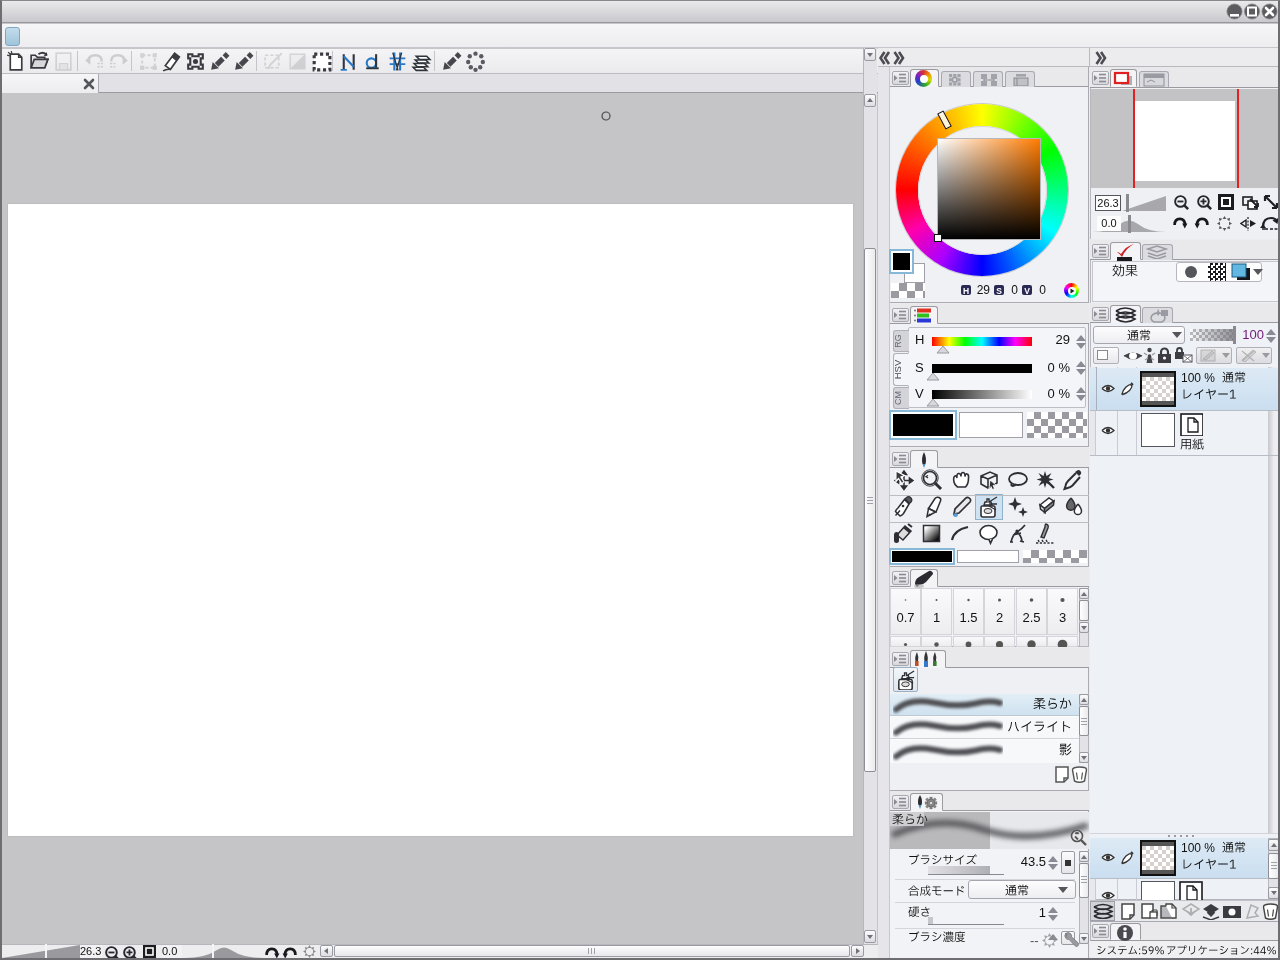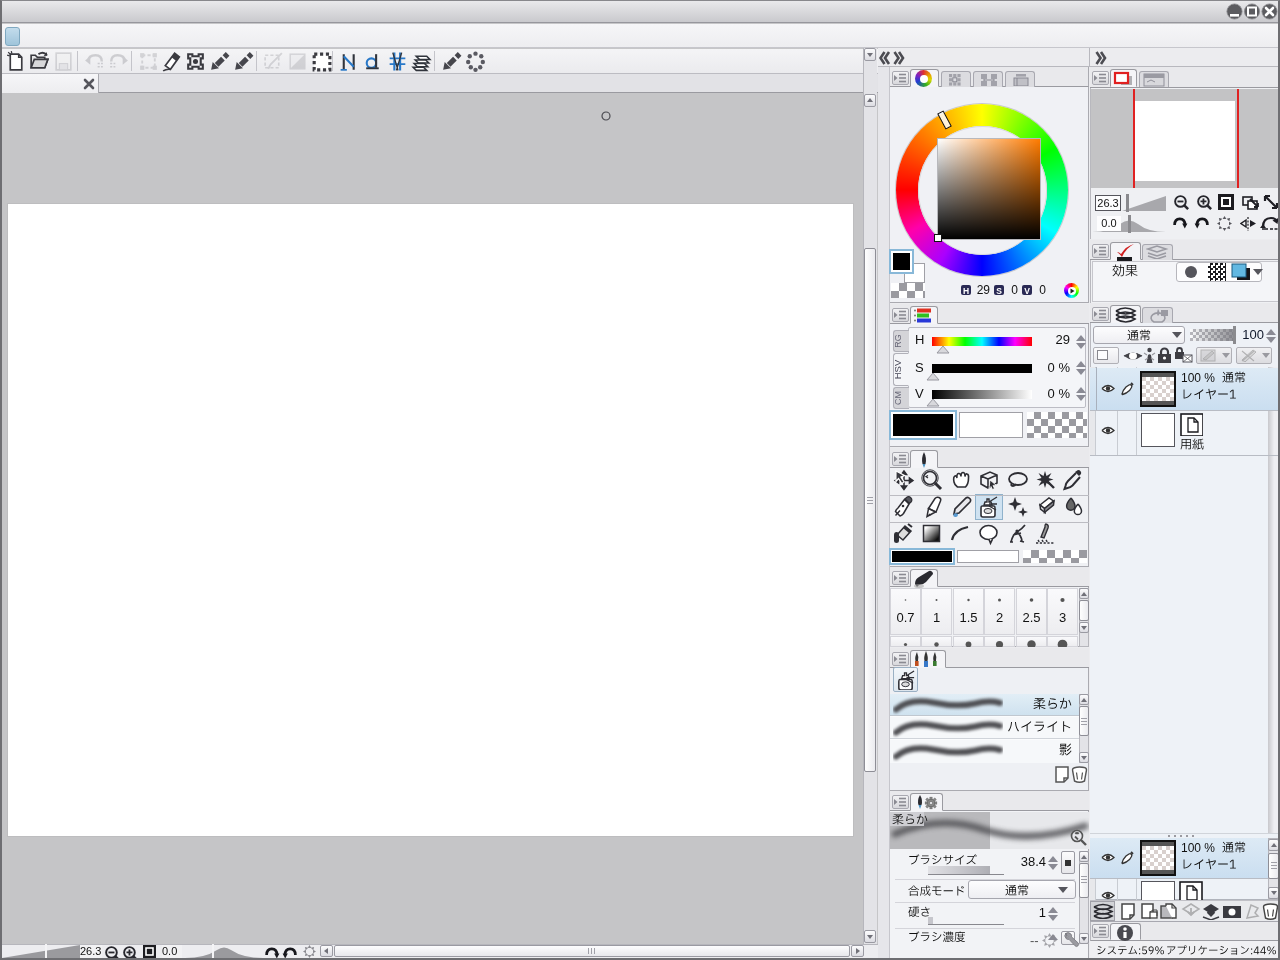--- a/index.html
+++ b/index.html
@@ -689,21 +689,21 @@
   </svg>
 <svg width="19" height="19" style="position:absolute;left:1069px;top:828px">
     <circle cx="8" cy="8" r="5.5" fill="#e8e8ec" stroke="#555" stroke-width="1.6"></circle>
     <path d="M12 12 L17 17" stroke="#555" stroke-width="2.4"></path>
     <path d="M5.5 5 q2.5 -2 5 0 l-1.5 1.5 q-1 -0.8 -2 0 z" fill="#555"></path>
     <path d="M6 8.5 l3 3" stroke="#555" stroke-width="1.8"></path>
   </svg>
 <svg style="position:absolute;left:908px;top:854px;overflow:visible" width="71" height="15">
     <path transform="translate(0,10.1)" d="M10.3615 -9.9705Q10.9825 -9.0275 11.4195 -8.0845L10.8215 -7.797Q10.281 -8.924 9.752 -9.6945ZM9.131 -9.453Q9.8095 -8.395 10.1775 -7.544L9.5565 -7.2565L9.338 -7.7165Q9.2575 -5.5085 8.630749999999999 -3.92725Q8.004 -2.346 6.71025 -1.288Q5.4165 -0.22999999999999998 3.3695 0.3335L3.013 -0.45999999999999996Q4.876 -0.9775 6.026 -1.86875Q7.176 -2.76 7.74525 -4.0595Q8.3145 -5.359 8.441 -7.176H1.2994999999999999V-7.981H9.2Q8.878 -8.6135 8.51 -9.1655Z M13.961 -8.6135H20.5735V-7.8084999999999996H13.961ZM12.8915 -5.8534999999999995H21.3555Q21.2635 -3.4154999999999998 19.774250000000002 -1.886Q18.285 -0.3565 15.651499999999999 0.1955L15.3065 -0.6095Q17.6065 -1.0925 18.85425 -2.17925Q20.102 -3.266 20.435499999999998 -5.0485H12.8915Z M28.6925 -6.8309999999999995Q27.922 -7.245 27.00775 -7.624499999999999Q26.0935 -8.004 25.2885 -8.257L25.5875 -9.0045Q26.358 -8.763 27.283749999999998 -8.377749999999999Q28.2095 -7.9925 29.049 -7.555499999999999ZM24.8745 -0.8049999999999999Q26.864 -1.0925 28.3245 -1.8054999999999999Q29.785 -2.5185 30.8545 -3.7489999999999997Q31.924 -4.9795 32.752 -6.854L33.465 -6.3595Q32.2115 -3.519 30.2105 -1.978Q28.2095 -0.437 25.093 0.0345ZM27.7955 -3.9445Q26.9445 -4.3585 26.024500000000003 -4.7265Q25.1045 -5.0945 24.334 -5.3245L24.61 -6.072Q25.415 -5.8305 26.358 -5.4567499999999995Q27.301000000000002 -5.083 28.1175 -4.669Z M45.1375 -6.7505V-5.9799999999999995H42.9525V-4.968Q42.9525 -2.783 41.917500000000004 -1.55825Q40.8825 -0.3335 38.7435 0.2875L38.387 -0.4715Q39.7325 -0.851 40.549 -1.40875Q41.3655 -1.9665 41.75075 -2.82325Q42.136 -3.6799999999999997 42.136 -4.968V-5.9799999999999995H38.341V-3.2085H37.5245V-5.9799999999999995H35.3625V-6.7505H37.5245V-8.97H38.341V-6.7505H42.136V-9.0505H42.9525V-6.7505Z M55.959 -8.3375Q54.579 -6.8885 52.7275 -5.704V0.345H51.8765V-5.175Q49.8525 -3.9675 47.4835 -3.128L47.15 -3.8985Q49.4615 -4.6805 51.65225 -5.99725Q53.843 -7.314 55.407 -8.9355Z M67.7235 -9.7865Q68.3445 -8.809 68.77 -7.8084999999999996L68.172 -7.5325Q67.6545 -8.6825 67.10249999999999 -9.5105ZM66.884 -7.0264999999999995Q66.47 -8.027 65.849 -9.016L66.4815 -9.292Q67.18299999999999 -8.119 67.505 -7.2909999999999995ZM64.078 -3.4615Q65.918 -2.162 67.597 -0.4945L67.0795 0.138Q65.366 -1.5755 63.549 -2.852Q61.732 -0.9315 58.9145 0.1725L58.5005 -0.5865Q61.18 -1.6099999999999999 62.87050000000001 -3.3579999999999997Q64.561 -5.106 65.044 -7.314H59.3515V-8.096H65.964Q65.964 -7.6705 65.803 -6.9805Q65.4005 -5.106 64.078 -3.4615Z" fill="#111"></path>
   </svg>
-<div style="position:absolute;left:1010px;top:854px;width:36px;height:14px;font-size:13px;color:#111;text-align:right">38.4</div>
+<div style="position:absolute;left:1010px;top:854px;width:36px;height:14px;font-size:13px;color:#111;text-align:right">43.5</div>
 <div class="spin up" style="left:1048px;top:856px"></div>
 <div class="spin dn" style="left:1048px;top:864px"></div>
 <div style="position:absolute;left:1061px;top:851px;width:14px;height:23px;background:linear-gradient(#fbfbfc,#e6e6ea);border:1px solid #9a9aa2;border-radius:2px"></div>
 <div style="position:absolute;left:1065px;top:860px;width:6px;height:6px;background:#333"></div>
 <div style="position:absolute;left:928px;top:866px;width:62px;height:8px;background:linear-gradient(90deg,#e2e2e6,#aeaeb4)"></div>
 <div style="position:absolute;left:928px;top:874px;width:76px;height:1px;background:#88888e"></div>
 <div style="position:absolute;left:895px;top:879px;width:180px;height:1px;background:#d4d4da"></div>
 <svg style="position:absolute;left:908px;top:885px;overflow:visible" width="60" height="15">
     <path transform="translate(0,10.1)" d="M0.322 -5.704Q2.438 -6.6815 3.5650000000000004 -7.6129999999999995Q4.692 -8.5445 5.221 -9.6255H6.095Q6.6125 -8.567499999999999 7.80275 -7.630249999999999Q8.993 -6.693 11.177999999999999 -5.6925L10.7985 -5.0024999999999995Q8.4755 -6.0835 7.23925 -7.118499999999999Q6.003 -8.1535 5.6925 -9.246H5.612Q5.29 -8.142 4.117 -7.106999999999999Q2.944 -6.072 0.713 -5.0024999999999995ZM8.349 -5.428H3.128V-6.118H8.349ZM1.8054999999999999 -3.9445H9.6945V0.7935H8.947V0.184H2.553V0.7935H1.8054999999999999ZM2.553 -3.2544999999999997V-0.5175H8.947V-3.2544999999999997Z M21.872999999999998 -2.3575 22.505499999999998 -2.0585 22.218 0.11499999999999999Q22.172 0.391 22.034 0.529Q21.896 0.667 21.689 0.667Q21.447499999999998 0.667 21.2175 0.5175Q20.217 -0.069 19.527 -1.311Q18.4115 -0.11499999999999999 16.6405 0.713L16.3185 0.0805Q18.124 -0.7474999999999999 19.1935 -1.978Q18.2735 -4.0825 18.2045 -7.245H13.7425V-5.405H17.043Q17.043 -4.1055 16.997 -3.34075Q16.951 -2.576 16.8245 -1.9895Q16.698 -1.3915 16.416249999999998 -1.127Q16.1345 -0.8624999999999999 15.5825 -0.8624999999999999H14.4095L14.26 -1.5525H15.41Q15.754999999999999 -1.5525 15.91025 -1.702Q16.0655 -1.8515 16.146 -2.254Q16.3185 -3.128 16.3185 -4.7379999999999995H13.7425Q13.7195 -2.8405 13.455 -1.5295Q13.1905 -0.2185 12.627 0.759L12.0175 0.2185Q12.5465 -0.6785 12.776499999999999 -1.91475Q13.006499999999999 -3.151 13.006499999999999 -5.106V-7.935H18.192999999999998V-9.591H18.9175V-7.935H22.3445V-7.245H18.9175Q18.9635 -4.485 19.688000000000002 -2.6105Q20.6425 -4.025 21.1715 -6.302L21.85 -6.1065Q21.229 -3.496 20.009999999999998 -1.886Q20.6425 -0.6325 21.573999999999998 -0.0805ZM21.413 -8.073Q20.9875 -8.3375 20.44125 -8.596250000000001Q19.895 -8.855 19.4005 -9.0275L19.734 -9.5565Q20.240000000000002 -9.384 20.792 -9.1195Q21.344 -8.855 21.7695 -8.5905Z M33.442 -4.3469999999999995H28.3705V-1.955Q28.3705 -1.288 28.681 -0.989Q28.991500000000002 -0.69 29.67 -0.69H33.097V0.057499999999999996H29.7045Q28.566 0.057499999999999996 28.06575 -0.40825Q27.5655 -0.874 27.5655 -1.9435V-4.3469999999999995H24.058V-5.1175H27.5655V-7.7625H24.771V-8.533H32.614V-7.7625H28.3705V-5.1175H33.442Z M44.85 -3.933H35.65V-4.8069999999999995H44.85Z M55.315 -6.808Q54.7515 -7.9925 54.188 -8.8205L54.809 -9.108Q55.5105 -8.05 55.9245 -7.0954999999999995ZM50.2205 -8.9125V-5.727Q53.015 -4.7495 55.6715 -3.358L55.3035 -2.622Q52.67 -4.0135 50.2205 -4.853V0.45999999999999996H49.3925V-8.9125ZM54.0155 -6.256Q53.5785 -7.2909999999999995 52.911500000000004 -8.2915L53.544 -8.5905Q54.303 -7.383 54.647999999999996 -6.5435Z" fill="#111"></path>
   </svg>
@@ -911,21 +911,21 @@
 <div style="position:absolute;left:1093px;top:326px;width:92px;height:18px;background:linear-gradient(#fdfdfe,#eeeef2);border:1px solid #a6a6ae;border-radius:3px"></div>
 <svg style="position:absolute;left:1127px;top:329px;overflow:visible" width="26" height="15">
     <path transform="translate(0,10.6)" d="M2.82 -6.888Q1.812 -8.46 0.84 -9.408L1.416 -9.852Q1.92 -9.336 2.4539999999999997 -8.67Q2.988 -8.004 3.432 -7.32ZM4.704 -3.144V-0.936H3.984V-7.248H7.272Q6.444 -7.632000000000001 5.172 -8.16L5.604 -8.652000000000001Q6.5280000000000005 -8.268 7.476 -7.824Q8.832 -8.496 9.564 -9.036H4.14V-9.672H10.692V-9.084Q9.816 -8.256 8.172 -7.488L8.64 -7.248H11.028V-1.716Q11.028 -1.344 10.878 -1.194Q10.728 -1.044 10.368 -1.044H8.964L8.82 -1.62H10.308V-3.144H7.788V-1.032H7.0680000000000005V-3.144ZM7.0680000000000005 -5.496V-6.636H4.704V-5.496ZM7.788 -5.496H10.308V-6.636H7.788ZM11.568 -0.12 11.448 0.636H5.532Q4.164 0.636 3.3899999999999997 0.09Q2.616 -0.456 2.532 -1.284H2.448Q2.388 0.048 0.744 0.792L0.456 0.07200000000000001Q1.356 -0.324 1.722 -0.8520000000000001Q2.088 -1.3800000000000001 2.088 -2.244V-4.92H0.5640000000000001V-5.64H2.856V-2.208Q2.856 -1.2 3.576 -0.6599999999999999Q4.296 -0.12 5.496 -0.12ZM4.704 -4.896V-3.744H7.0680000000000005V-4.896ZM7.788 -4.896V-3.744H10.308V-4.896Z M23.088 -8.304V-5.928H22.356V-7.668H13.656V-5.928H12.912V-8.304H17.532V-10.008000000000001H18.276V-8.304H20.472L19.956 -8.652000000000001Q20.58 -9.18 21.096 -9.936L21.72 -9.588000000000001Q21.18 -8.796 20.567999999999998 -8.304ZM15.324 -8.316Q14.772 -9.048 14.196 -9.552L14.784 -9.936Q15.336 -9.432 15.911999999999999 -8.676ZM18.276 -4.056V-3.024H22.356V-0.756Q22.356 -0.3 22.14 -0.09Q21.924 0.12 21.468 0.12H19.812L19.62 -0.54H21.612000000000002V-2.376H18.276V0.888H17.532V-2.376H14.46V0.336H13.716V-3.024H17.532V-4.056H14.676V-6.744H21.323999999999998V-4.056ZM20.616 -6.12H15.384V-4.68H20.616Z" fill="#111"></path>
   </svg>
 <div style="position:absolute;left:1172px;top:332px;width:0;height:0;border-left:5px solid transparent;border-right:5px solid transparent;border-top:6px solid #55555c"></div>
 <div style="position:absolute;left:1190px;top:329px;width:45px;height:12px">
     <div class="checker" style="position:absolute;inset:0;background-size:6px 6px;opacity:0.75"></div>
   </div>
 <div style="position:absolute;left:1190px;top:329px;width:45px;height:12px;background:linear-gradient(90deg,rgba(255,255,255,0.1),rgba(120,120,126,0.85))"></div>
 <div style="position:absolute;left:1233px;top:326px;width:3px;height:18px;background:#8a8a8e"></div>
-<div style="position:absolute;left:1238px;top:327px;width:26px;height:15px;font-size:13px;color:#0f172a;text-align:right">100</div>
+<div style="position:absolute;left:1238px;top:327px;width:26px;height:15px;font-size:13px;color:#701a75;text-align:right">100</div>
 <div class="spin up" style="left:1266px;top:329px"></div>
 <div class="spin dn" style="left:1266px;top:337px"></div>
 <div style="position:absolute;left:1093px;top:347px;width:26px;height:17px;background:linear-gradient(#fbfbfc,#e8e8ec);border:1px solid #b0b0b6;border-radius:2px"></div>
 <div style="position:absolute;left:1097px;top:350px;width:11px;height:10px;background:#fdfdfe;border:1px solid #88888e"></div>
 <svg width="22" height="15" style="position:absolute;left:1122px;top:348px">
     <path d="M2 8 q9 -7 18 0 q-9 7 -18 0" fill="#44444a"></path>
     <path d="M2 8 q9 -5 18 0" fill="none" stroke="#44444a" stroke-width="1.4"></path>
     <ellipse cx="11" cy="8" rx="4" ry="3.4" fill="#fff"></ellipse>
   </svg>
 <svg width="13" height="17" style="position:absolute;left:1143px;top:347px">

